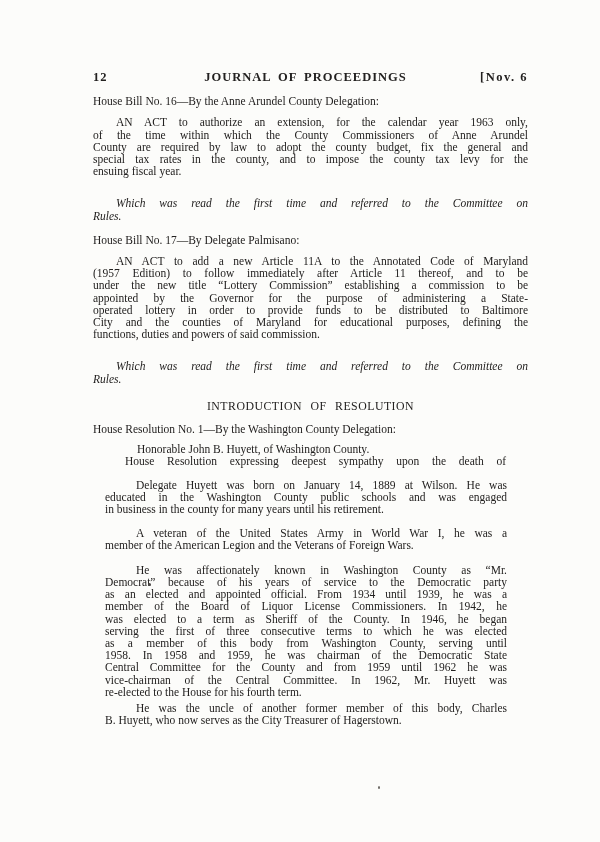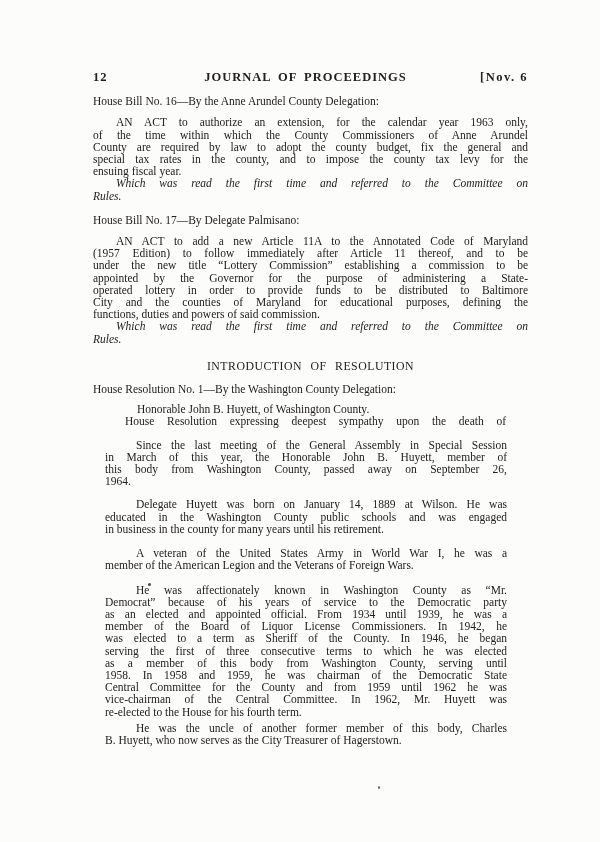--- a/index.html
+++ b/index.html
@@ -33,21 +33,21 @@
 
   .bill-heading { margin-top: 12px; }
   .hr-heading   { margin-top: 11px; }
 
   .para { margin-top: 9px; }
   .tline { text-align: justify; text-align-last: justify; }
   .tline.last { text-align-last: left; }
 
   .body-para .tline.first { text-indent: 23px; }
 
-  .disposition { font-style: italic; margin-top: 0; }
+  .disposition { font-style: italic; margin-top: 20px; }
   .disposition .tline.first { text-indent: 23px; }
 
   .section-heading {
     margin: 15px 0 0 0;
     text-align: center;
     font-size: 11.8px;
     font-weight: normal;
     letter-spacing: 0.5px;
     word-spacing: 5px;
   }
@@ -115,26 +115,20 @@
 
     <h2 class="section-heading">INTRODUCTION OF RESOLUTION</h2>
 
     <section>
       <div class="bill-heading hr-heading">House Resolution No. 1—By the Washington County Delegation:</div>
       <div class="para res-title">
           <div class="tline last">Honorable John B. Huyett, of Washington County.</div>
           <div class="tline first">House Resolution expressing deepest sympathy upon the death of</div>
         </div>
       <div class="para res-para sp1">
-          <div class="tline first">Since the last meeting of the General Assembly in Special Session</div>
-          <div class="tline">in March of this year, the Honorable John B. Huyett, member of</div>
-          <div class="tline">this body from Washington County, passed away on September 26,</div>
-          <div class="tline last">1964.</div>
-        </div>
-      <div class="para res-para sp1">
           <div class="tline first">Delegate Huyett was born on January 14, 1889 at Wilson. He was</div>
           <div class="tline">educated in the Washington County public schools and was engaged</div>
           <div class="tline last">in business in the county for many years until his retirement.</div>
         </div>
       <div class="para res-para sp2">
           <div class="tline first">A veteran of the United States Army in World War I, he was a</div>
           <div class="tline last">member of the American Legion and the Veterans of Foreign Wars.</div>
         </div>
       <div class="para res-para sp2">
           <div class="tline first">He was affectionately known in Washington County as “Mr.</div>

